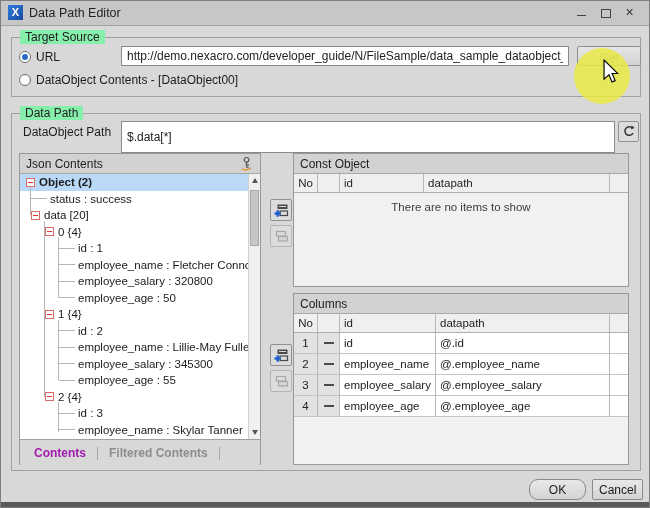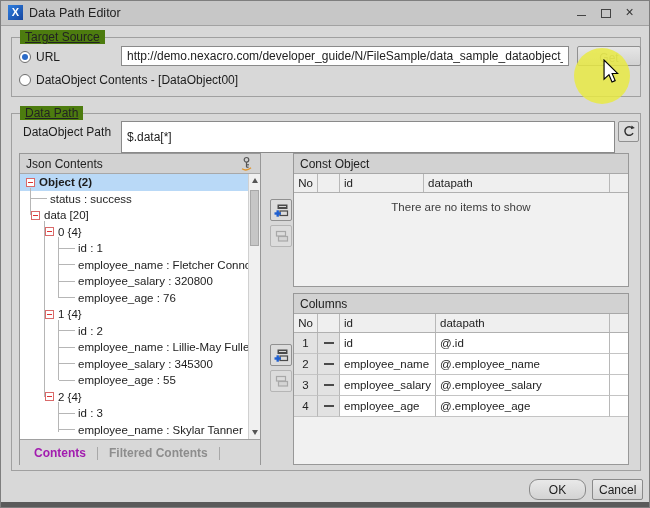--- a/index.html
+++ b/index.html
@@ -7,21 +7,21 @@
   
   #titlebar{position:absolute;left:0;top:0;width:100%;height:24px;background:#c7c7c7;border-bottom:1px solid #a2a2a2;}
   #app-logo{position:absolute;left:7px;top:4px;width:15px;height:15px;background:linear-gradient(135deg,#2f7fe0 0%,#1747a0 100%);color:#fff;font-size:11px;font-weight:bold;text-align:center;line-height:15px;}
   #title-text{position:absolute;left:28px;top:5px;font-size:12.5px;color:#222;}
   .winbtn{position:absolute;top:4px;width:17px;height:16px;text-align:center;color:#333;cursor:default;}
   #btn-min{left:572px;} #btn-max{left:596px;} #btn-close{left:620px;font-size:14px;line-height:15px;}
   #btn-min .bar{position:absolute;left:4px;top:10px;width:9px;height:0;border-top:1.5px solid #444;}
   #btn-max .box{position:absolute;left:4px;top:4px;width:8px;height:7px;border:1.2px solid #444;}
   
   .group{position:absolute;border:1px solid #a0a0a0;box-sizing:border-box;}
-  .group-label{position:absolute;top:-8px;left:8px;background:#4d7c0f;padding:0 5px;font-size:12px;color:#222;text-decoration:underline;}
+  .group-label{position:absolute;top:-8px;left:8px;background:#86efac;padding:0 5px;font-size:12px;color:#222;}
   
   .radio{position:absolute;width:12px;height:12px;border:1px solid #6e6e6e;border-radius:50%;background:#fff;box-sizing:border-box;}
   .radio.on::after{content:"";position:absolute;left:2px;top:2px;width:6px;height:6px;border-radius:50%;background:#2b6bc8;}
   .ctl-label{position:absolute;font-size:12px;color:#1c1c1c;white-space:nowrap;}
   .txt{position:absolute;border:1px solid #8a8a8a;background:#fff;font-family:"Liberation Sans",sans-serif;font-size:12px;color:#222;padding:0 5px;box-sizing:border-box;outline:none;}
   .btn{position:absolute;background:linear-gradient(#e6e6e6,#d2d2d2);border:1px solid #909090;border-radius:2px;font-family:"Liberation Sans",sans-serif;font-size:12px;color:#222;text-align:center;box-sizing:border-box;padding:4px;}
   .btn.disabled{color:#9a9a90;}
   .iconbtn{position:absolute;background:#dcdcdc;border:1px solid #909090;border-radius:2px;box-sizing:border-box;display:flex;align-items:center;justify-content:center;padding:0;}
   .iconbtn.off{border-color:#b5b5b5;background:#dcdcdc;}
   
@@ -144,21 +144,21 @@
       <div class="trow d3 leaf">
           <span class="tlabel">id : 1</span>
         </div>
       <div class="trow d3 leaf">
           <span class="tlabel">employee_name : Fletcher Connolly</span>
         </div>
       <div class="trow d3 leaf">
           <span class="tlabel">employee_salary : 320800</span>
         </div>
       <div class="trow d3 leaf">
-          <span class="tlabel">employee_age : 76</span>
+          <span class="tlabel">employee_age : 50</span>
         </div>
       <div class="trow d2">
           <span class="expander"></span>
           <span class="tlabel">1 {4}</span>
         </div>
       <div class="trow d3 leaf">
           <span class="tlabel">id : 2</span>
         </div>
       <div class="trow d3 leaf">
           <span class="tlabel">employee_name : Lillie-May Fuller</span>

